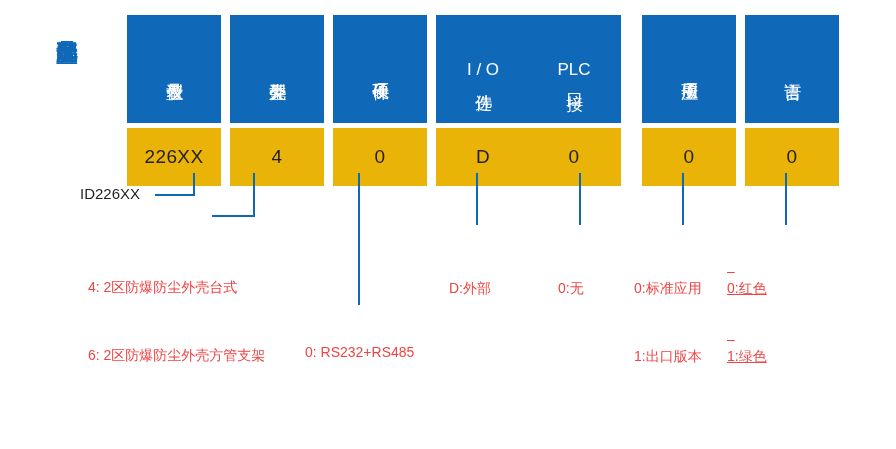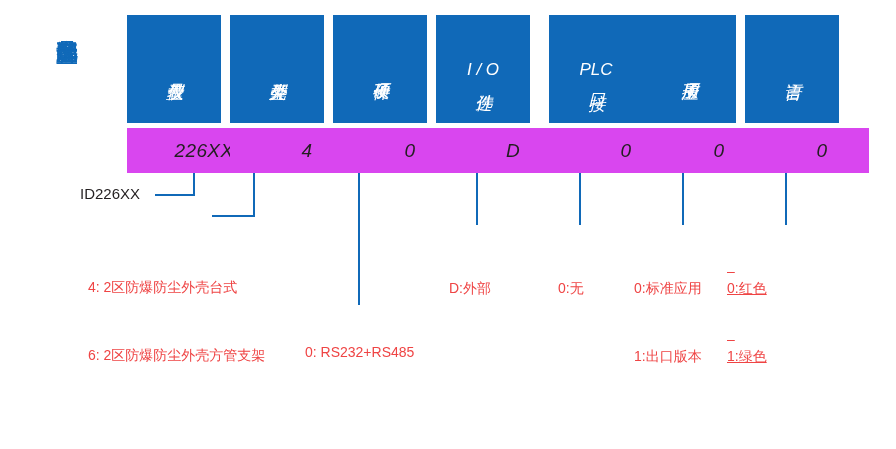--- a/index.html
+++ b/index.html
@@ -39,21 +39,20 @@
     left: 127px;
     top: 15px;
     width: 690px;
     height: 158px;
   }
   .col {
     position: absolute;
     top: 0;
     width: 94px;
     height: 158px;
-    font-style: italic;
   }
   .col-head {
     position: absolute;
     top: 0;
     left: 0;
     width: 94px;
     height: 108px;
     background: #1069b8;
     color: #ffffff;
     display: flex;
@@ -75,29 +74,28 @@
     font-size: 17px;
     line-height: 1.22;
     letter-spacing: 0px;
     white-space: nowrap;
   }
   .col-value {
     position: absolute;
     top: 113px;
     left: 0;
     width: 94px;
-    height: 45px;
-    background: #d946ef;
+    height: 58px;
+    background: #eab308;
     color: #231f20;
     display: flex;
     align-items: center;
     justify-content: center;
     font-size: 19px;
     letter-spacing: 0.4px;
-    padding-left: 30px;
   }
 
   
   .vline {
     position: absolute;
     width: 2px;
     background: #1069b8;
   }
   .hline {
     position: absolute;
@@ -151,21 +149,21 @@
   </div>
 
   <div class="col" style="left:309px;">
     <div class="col-head">
       <span class="head-line">I / O</span>
       <span class="head-vert">选件</span>
     </div>
     <div class="col-value">D</div>
   </div>
 
-  <div class="col" style="left:422px;">
+  <div class="col" style="left:400px;">
     <div class="col-head">
       <span class="head-line">PLC</span>
       <span class="head-vert">接口</span>
     </div>
     <div class="col-value">0</div>
   </div>
 
   <div class="col" style="left:515px;">
     <div class="col-head">
       <span class="head-vert">应用子项</span>

